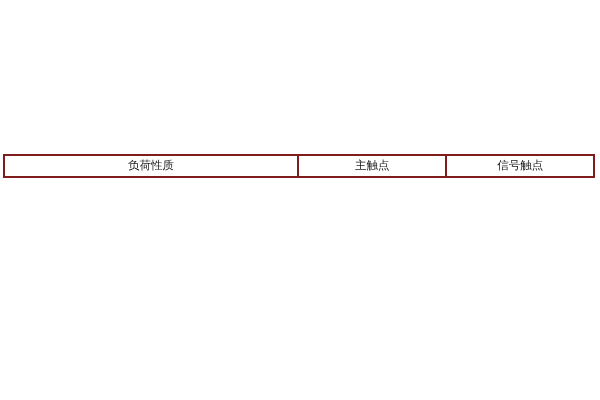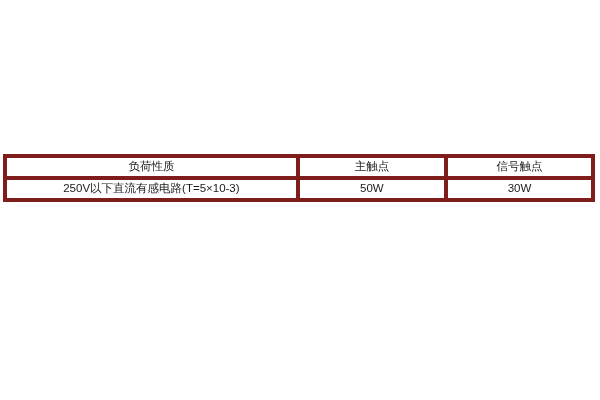--- a/index.html
+++ b/index.html
@@ -20,21 +20,21 @@
     position: absolute;
     left: 3px;
     top: 154px;
     width: 592px;
     border-collapse: collapse;
     table-layout: fixed;
     background: #ffffff;
   }
   table.spec-table th,
   table.spec-table td {
-    border: 4px solid #7f1d1d;
+    border: 2px solid #7f1d1d;
     height: 22px;
     padding: 1px 4px;
     text-align: center;
     vertical-align: middle;
     font-size: 11.5px;
     font-weight: normal;
     color: #1a1a1a;
     line-height: 1.2;
     white-space: nowrap;
     overflow: hidden;
@@ -54,20 +54,15 @@
       <col class="col-signal">
     </colgroup>
     <thead>
       <tr>
         <th>负荷性质</th>
         <th>主触点</th>
         <th>信号触点</th>
       </tr>
     </thead>
     <tbody>
-      <tr>
-        <td>250V以下直流有感电路(T=5×10-3)</td>
-        <td>50W</td>
-        <td>30W</td>
-      </tr>
     </tbody>
   </table>
 </div>
 
 </body></html>

